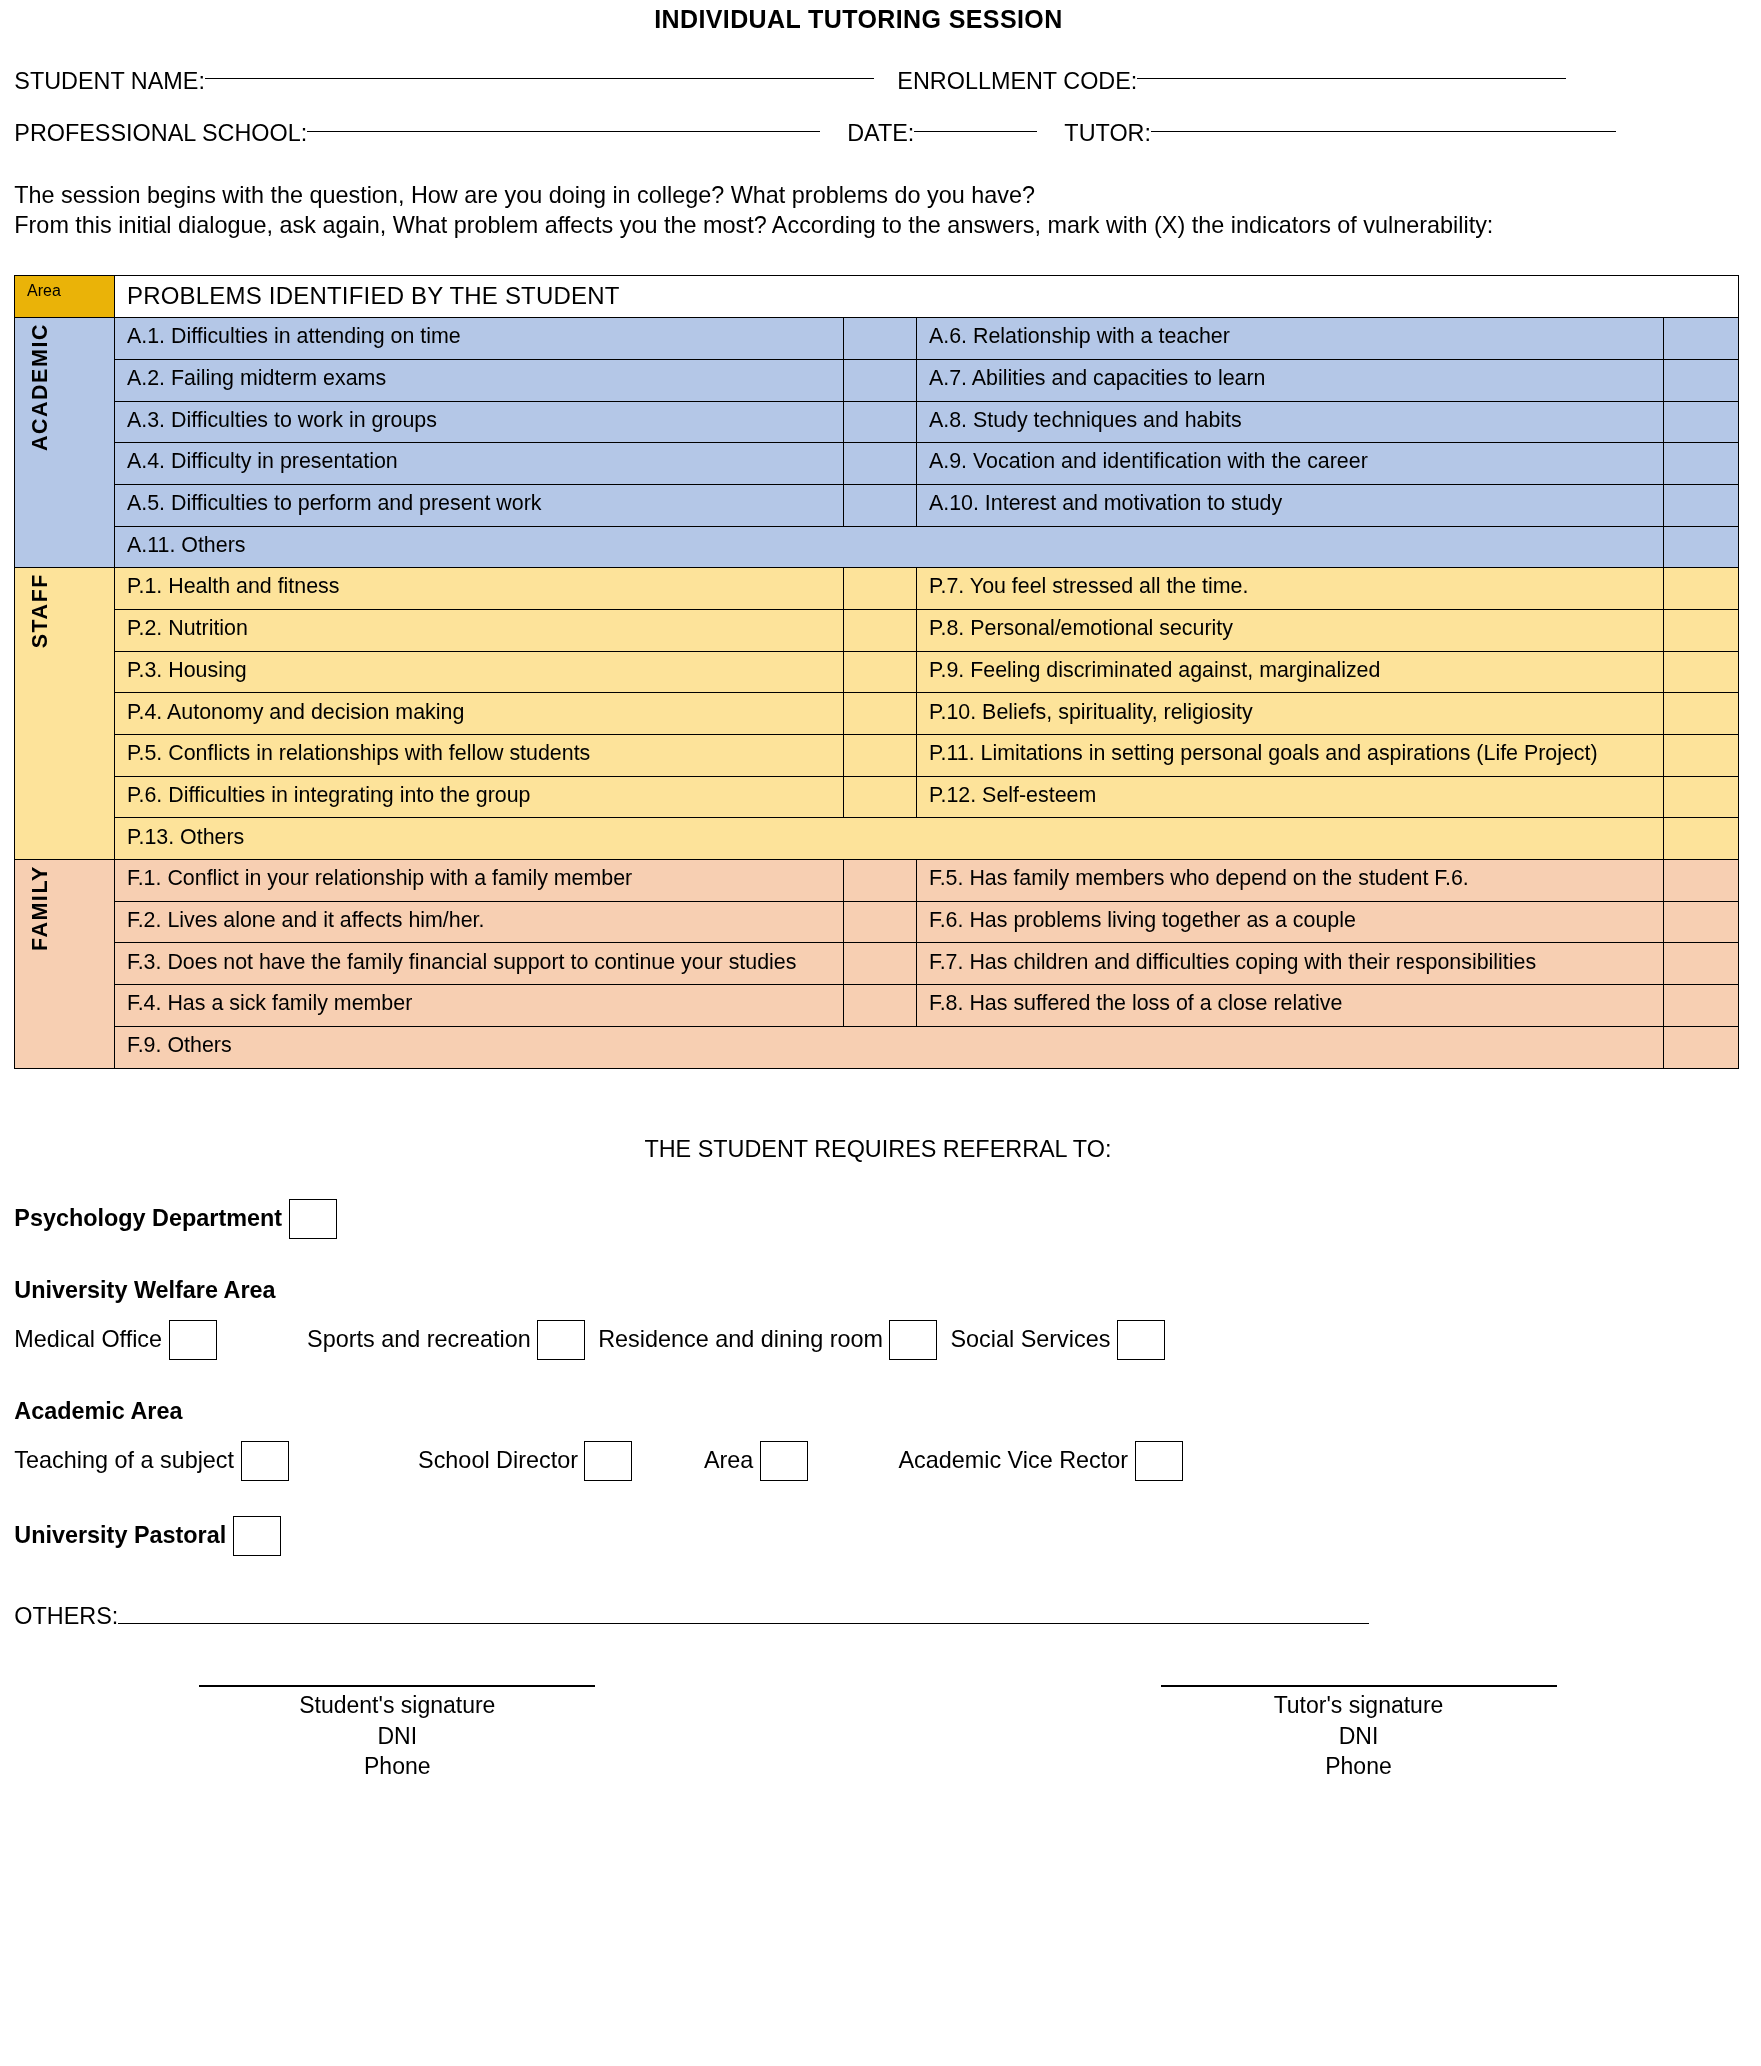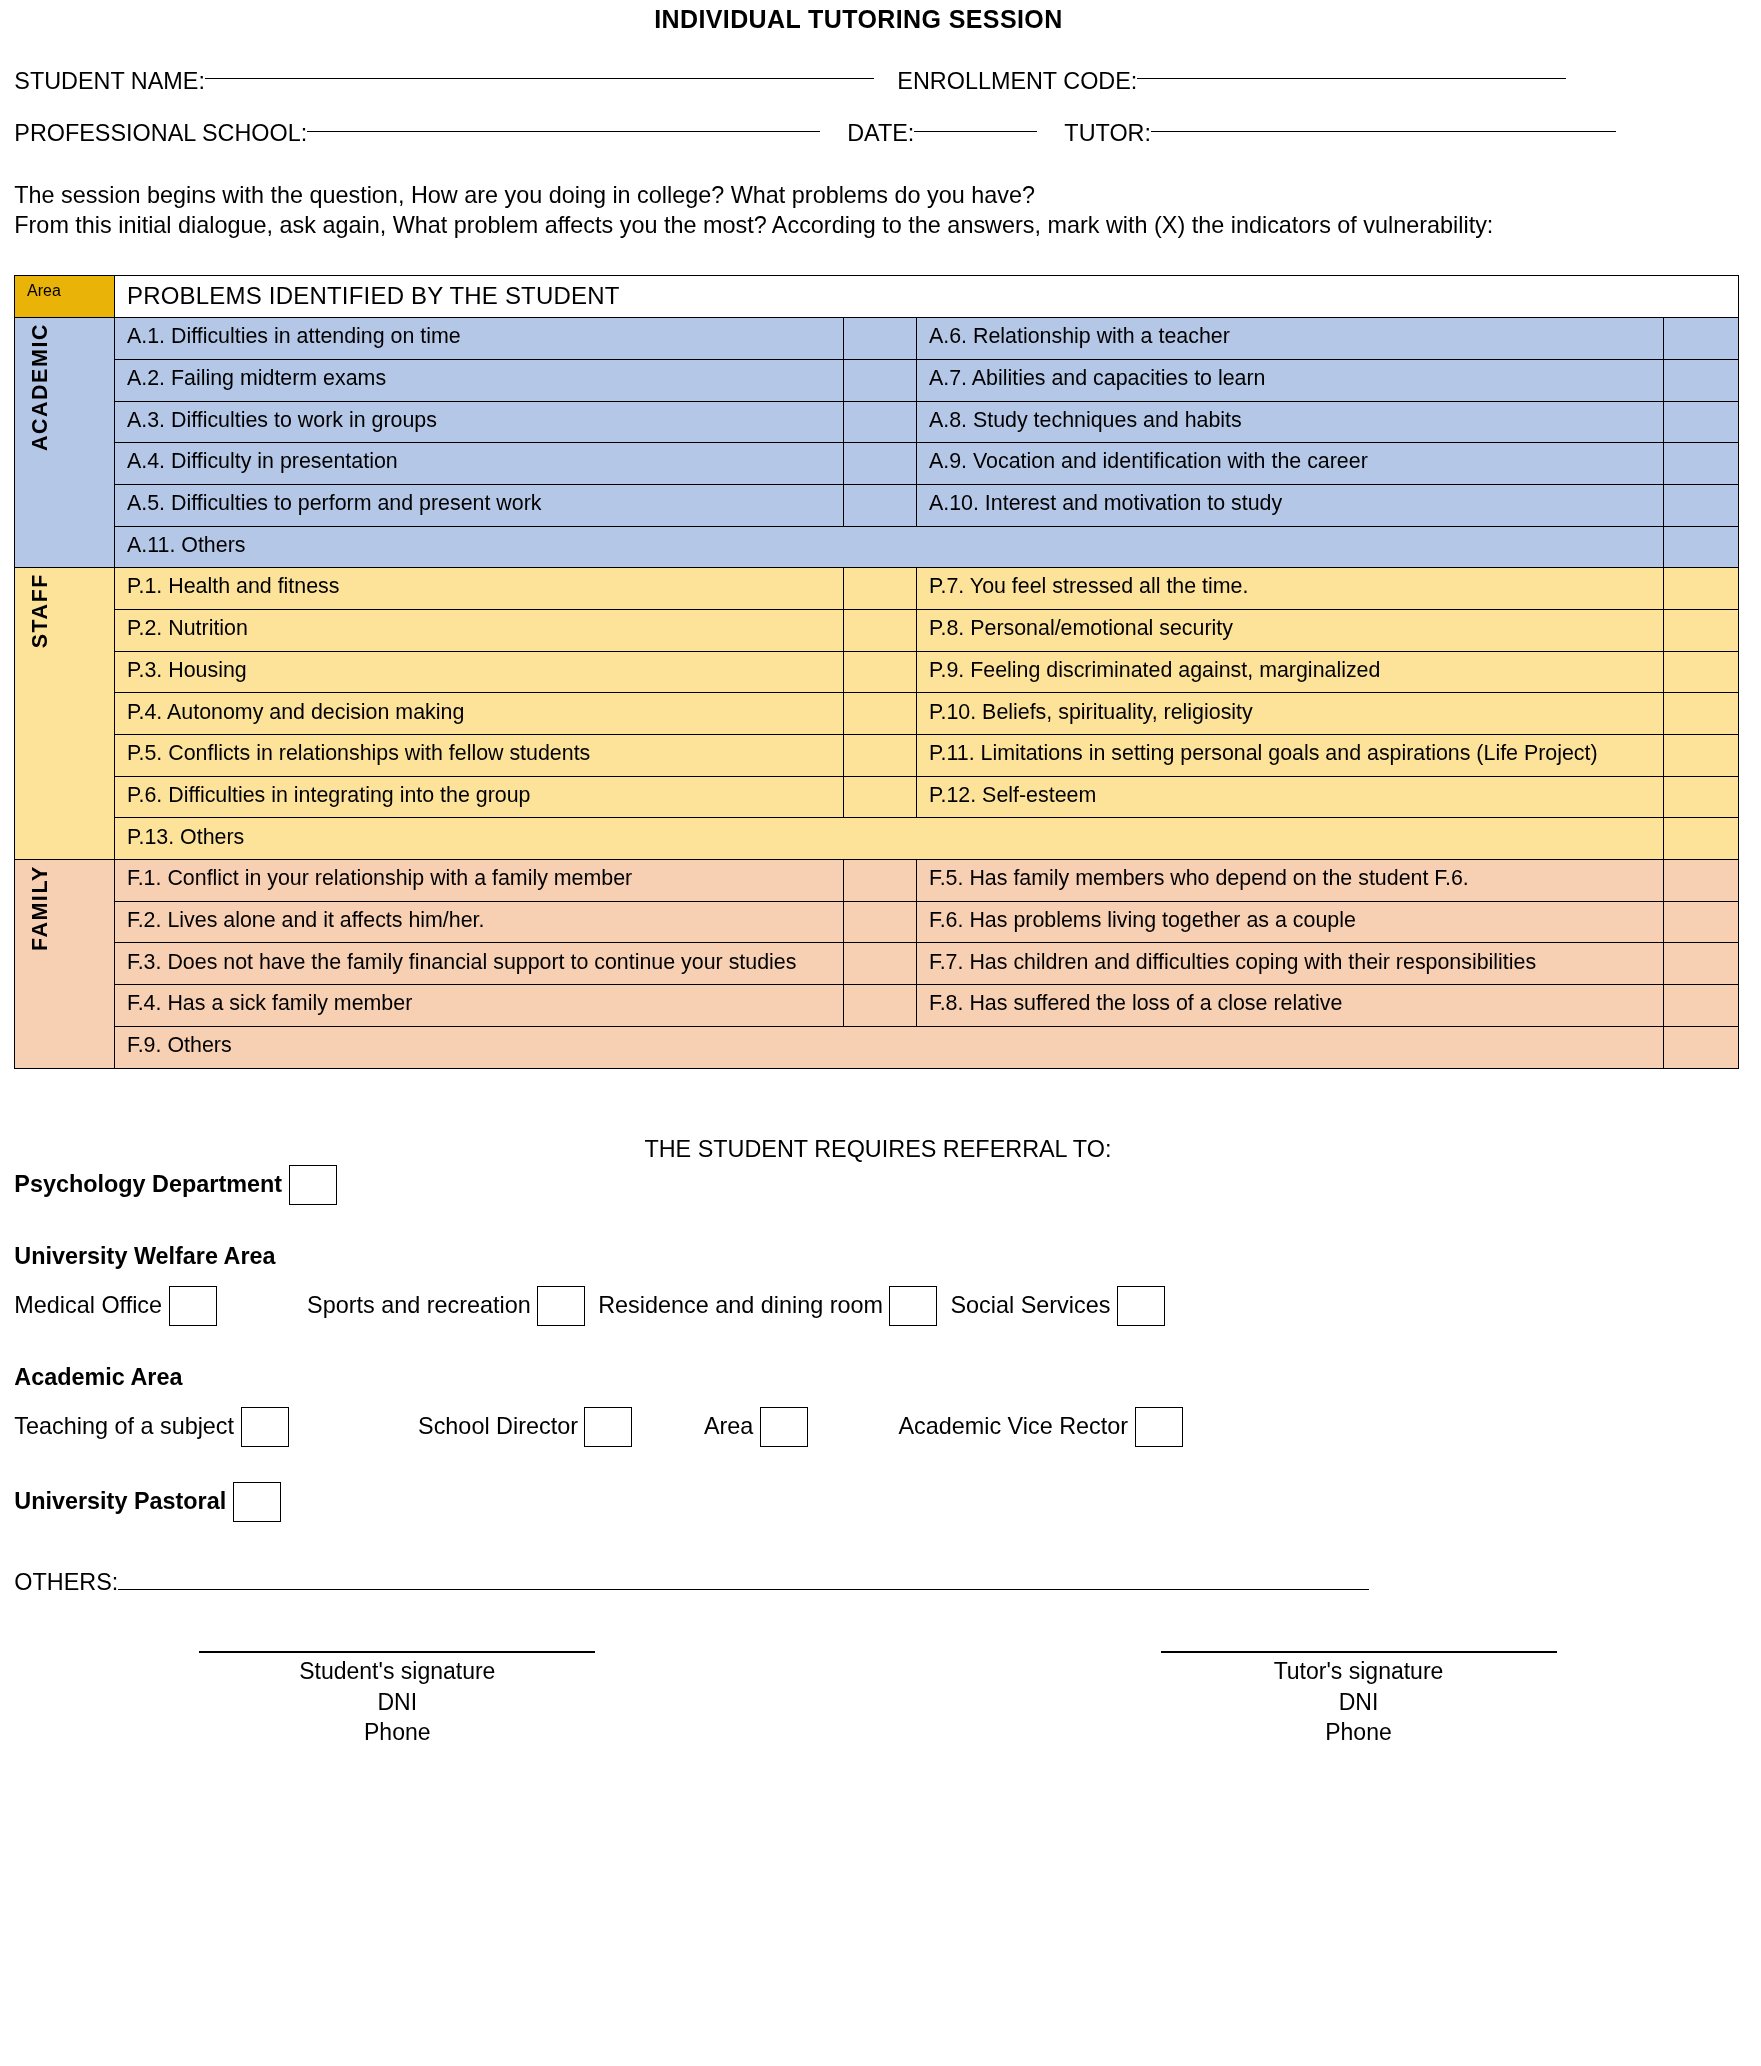--- a/index.html
+++ b/index.html
@@ -155,21 +155,21 @@
     box-sizing: border-box;
     margin: 0 6.5px;
     background: #ffffff;
     flex: 0 0 auto;
   }
   .sp-100 { display:inline-block; width: 65px; flex:0 0 auto;}
   .sp-130 { display:inline-block; width: 84px; flex:0 0 auto;}
   .sp-190 { display:inline-block; width: 123px; flex:0 0 auto;}
   .sp-10  { display:inline-block; width: 6.5px;  flex:0 0 auto;}
 
-  .psych-line { margin-top: 2px; }
+  .psych-line { margin-top: 36px; }
   .pastoral-line { margin-top: 6.5px; }
 
   .others-row {
     display: flex;
     align-items: baseline;
     font-size: 23.4px;
     margin-top: 47px;
     white-space: nowrap;
   }
   .fill.w-others { width: 1251px; }

